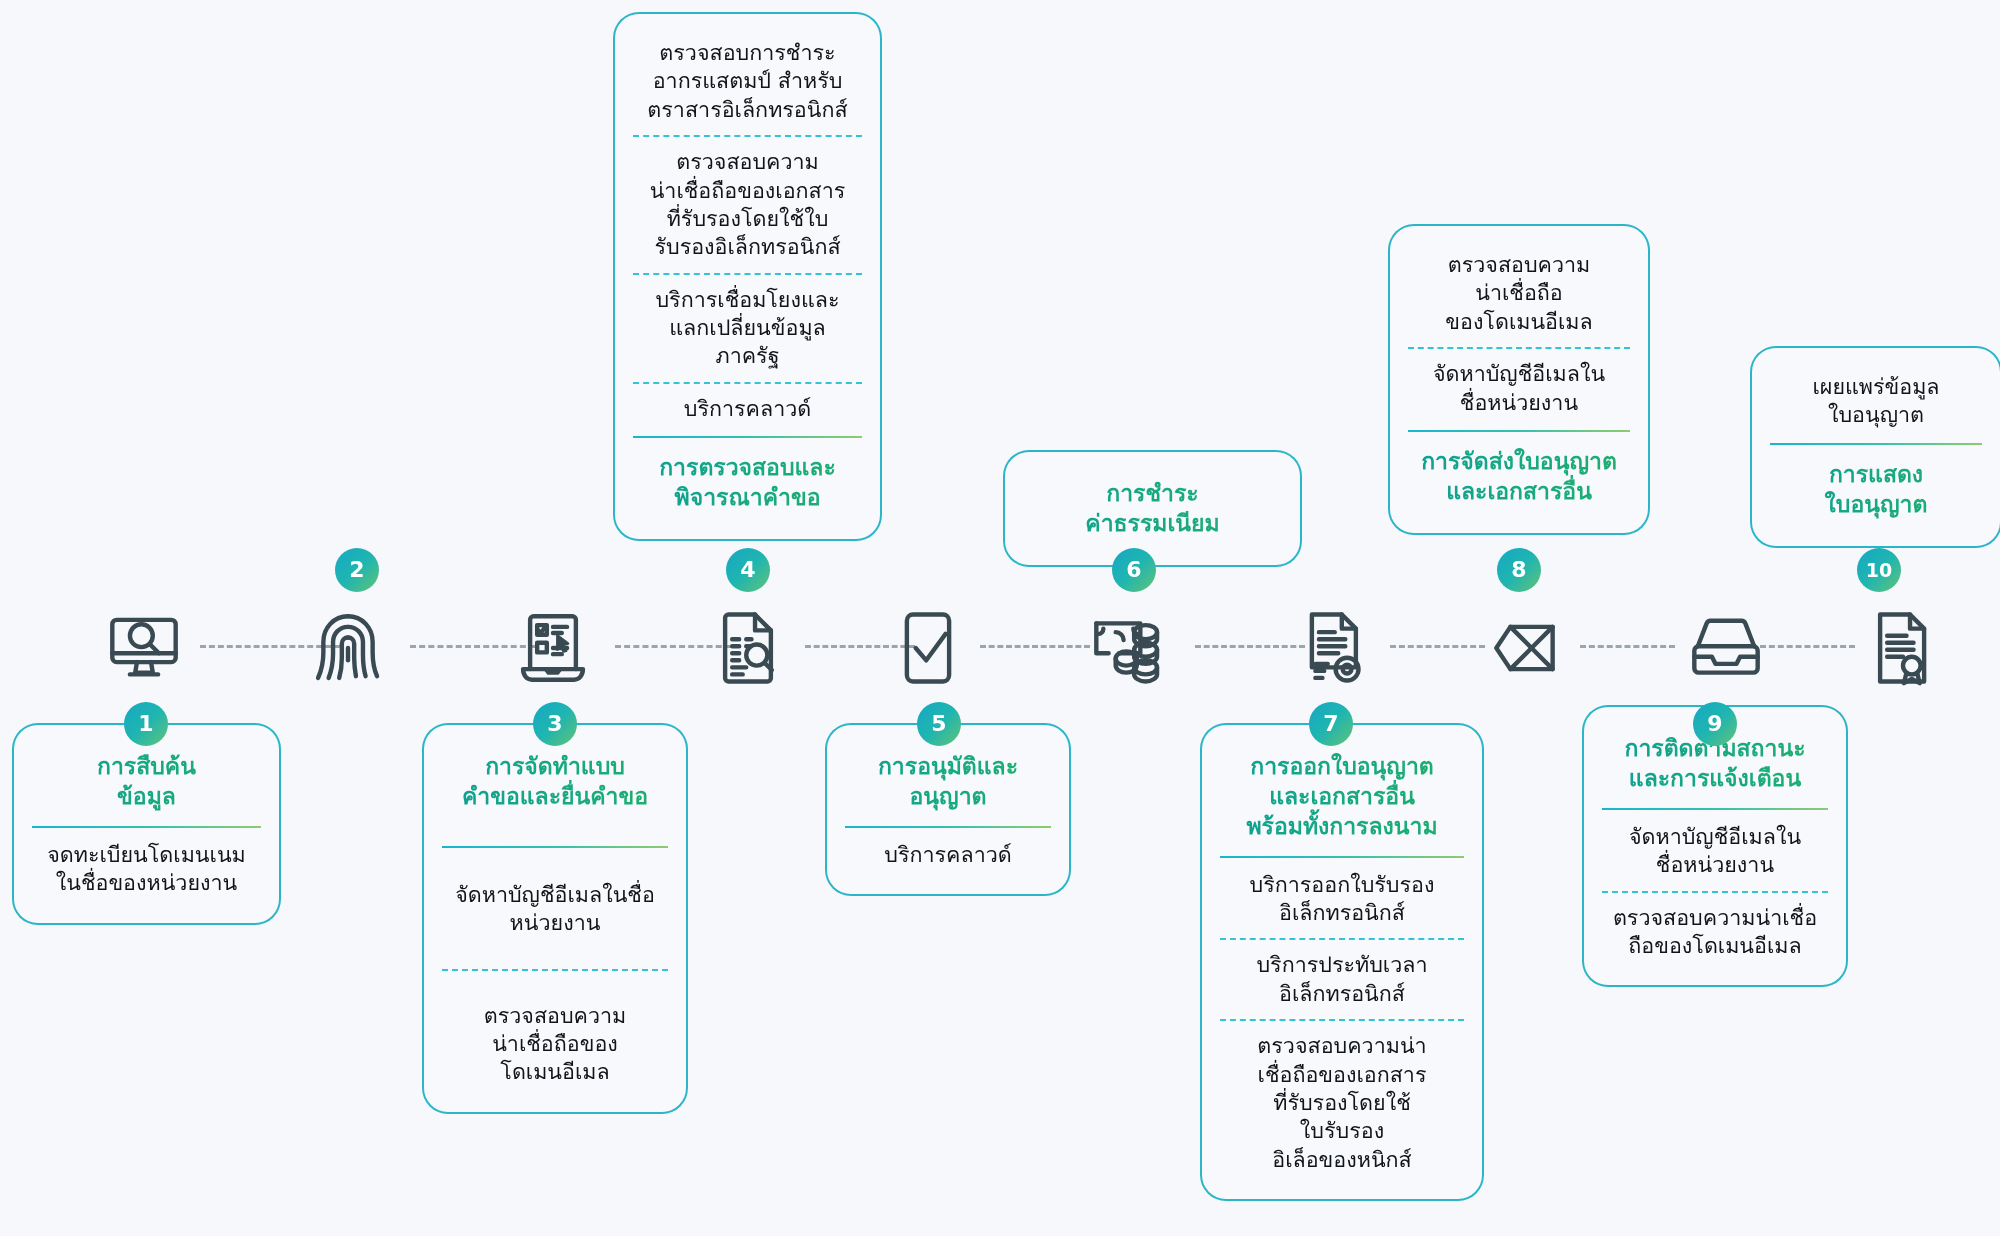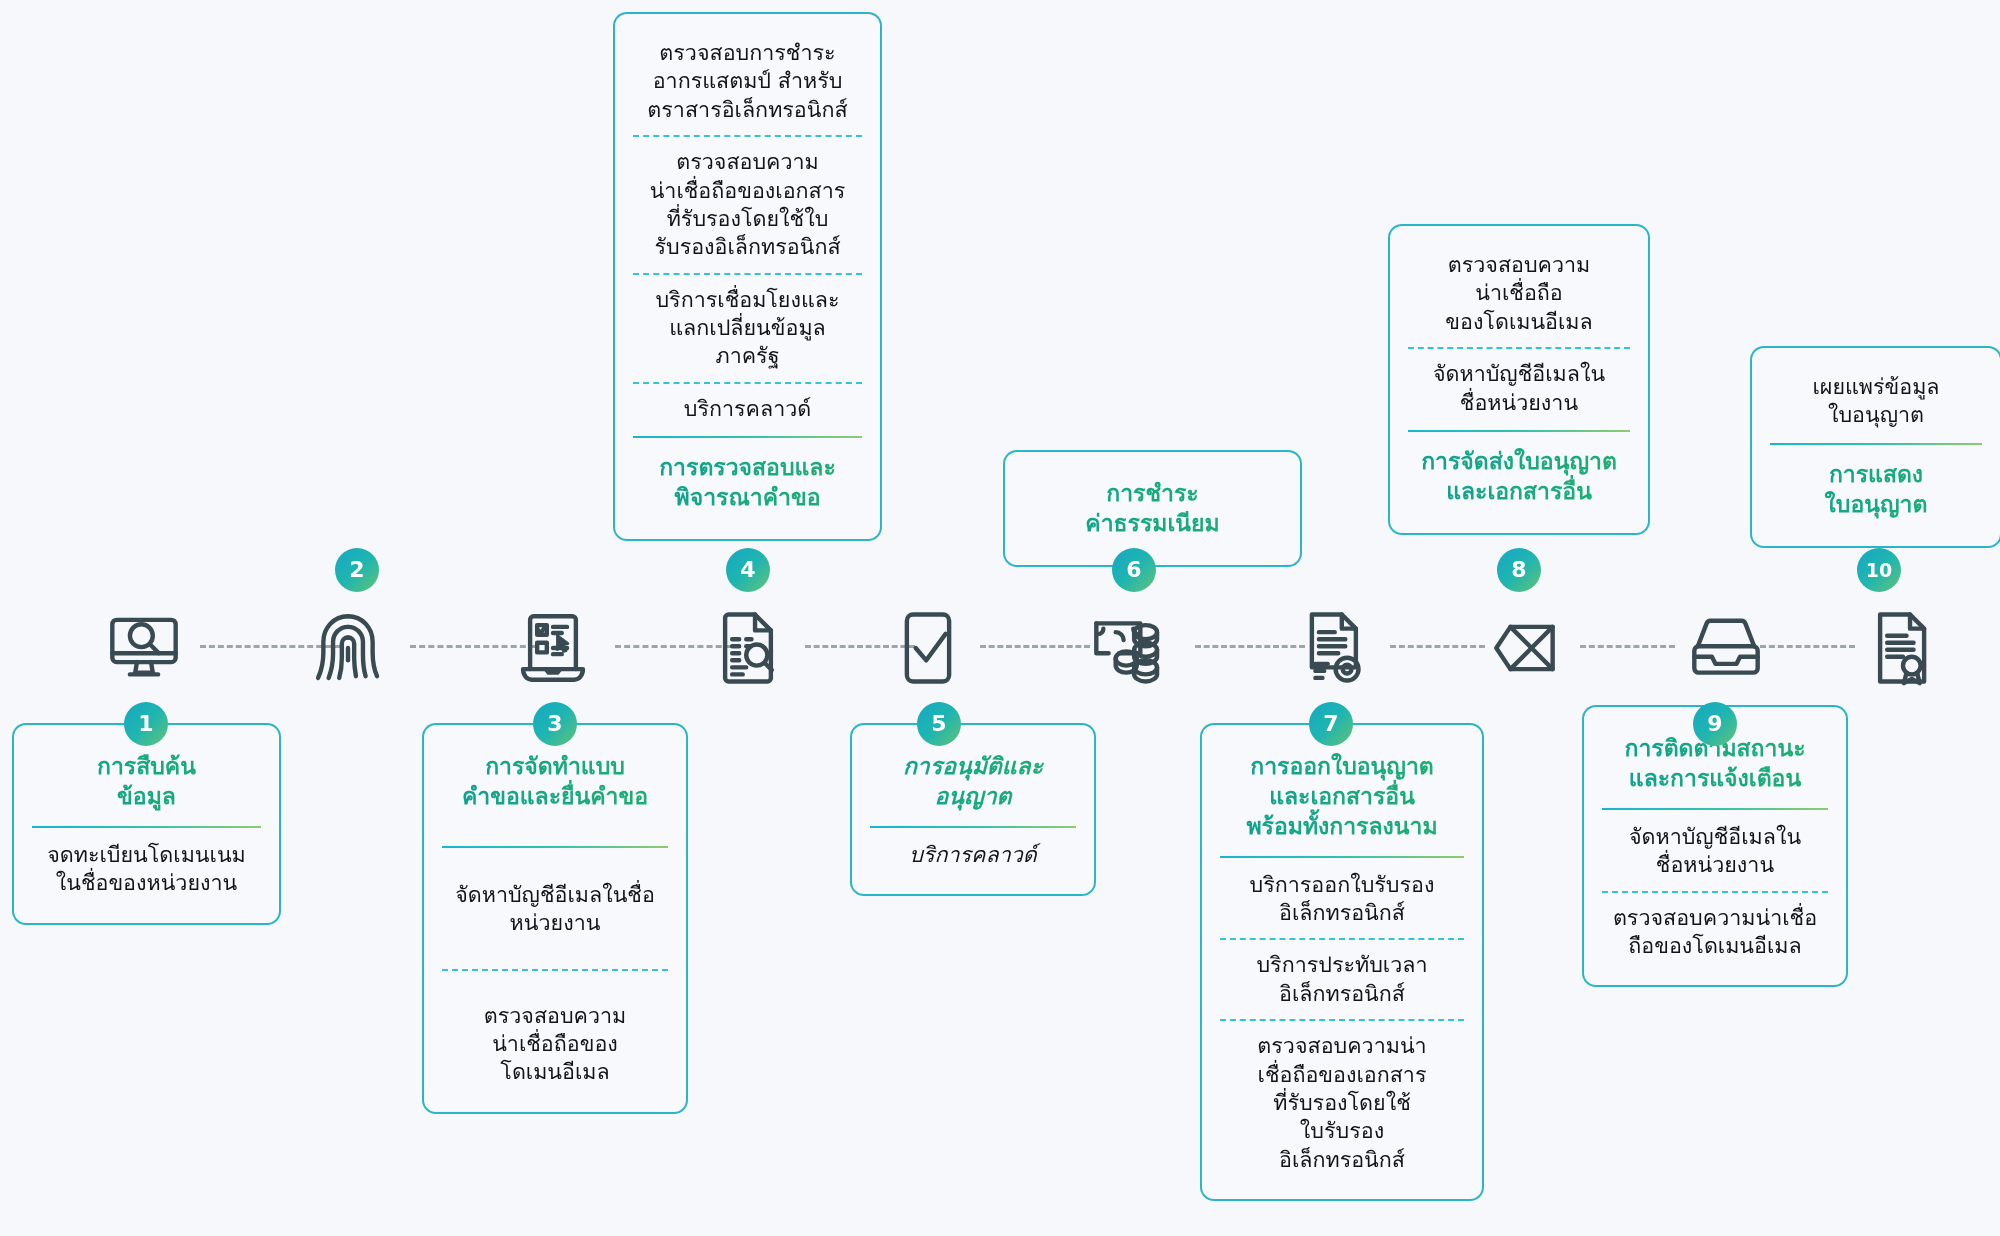--- a/index.html
+++ b/index.html
@@ -19,21 +19,21 @@
     border-image: linear-gradient(135deg, #22b8d4 0%, #2ec2b3 45%, #7bc96f 100%) 1;
     border-radius: 14px;
     display: flex;
     flex-direction: column;
     align-items: stretch;
     padding: 14px 14px;
   }
   
   .card {
     border: none;
-    border-radius: 12px;
+    border-radius: 24px;
     box-shadow: 0 0 0 2px #2bb6c8;
     background-clip: padding-box;
   }
 
   .sec {
     text-align: center;
     color: #111418;
     font-size: 21.5px;
     line-height: 1.32;
     padding: 11px 4px;
@@ -307,21 +307,21 @@
     <div class="solid"></div>
     <div class="sec">จัดหาบัญชีอีเมลในชื่อ
 หน่วยงาน</div>
     <div class="dash"></div>
     <div class="sec">ตรวจสอบความ
 น่าเชื่อถือของ
 โดเมนอีเมล</div>
   </div>
   <div class="badge" style="left:555px;top:702px;">3</div>
 
-  <div class="card" style="left:852px;top:725px;width:242px;font-style:italic;">
+  <div class="card" style="left:827px;top:725px;width:242px;">
     <div class="title">การอนุมัติและ
 อนุญาต</div>
     <div class="solid"></div>
     <div class="sec">บริการคลาวด์</div>
   </div>
   <div class="badge" style="left:939px;top:702px;">5</div>
 
   <div class="card" style="left:1202px;top:725px;width:280px;">
     <div class="title">การออกใบอนุญาต
 และเอกสารอื่น
@@ -330,21 +330,21 @@
     <div class="sec">บริการออกใบรับรอง
 อิเล็กทรอนิกส์</div>
     <div class="dash"></div>
     <div class="sec">บริการประทับเวลา
 อิเล็กทรอนิกส์</div>
     <div class="dash"></div>
     <div class="sec">ตรวจสอบความน่า
 เชื่อถือของเอกสาร
 ที่รับรองโดยใช้
 ใบรับรอง
-อิเล็กทรอนิกส์</div>
+อิเล็อของหนิกส์</div>
   </div>
   <div class="badge" style="left:1331px;top:702px;">7</div>
 
   <div class="card" style="left:1584px;top:707px;width:262px;">
     <div class="title">การติดตามสถานะ
 และการแจ้งเตือน</div>
     <div class="solid"></div>
     <div class="sec">จัดหาบัญชีอีเมลใน
 ชื่อหน่วยงาน</div>
     <div class="dash"></div>

